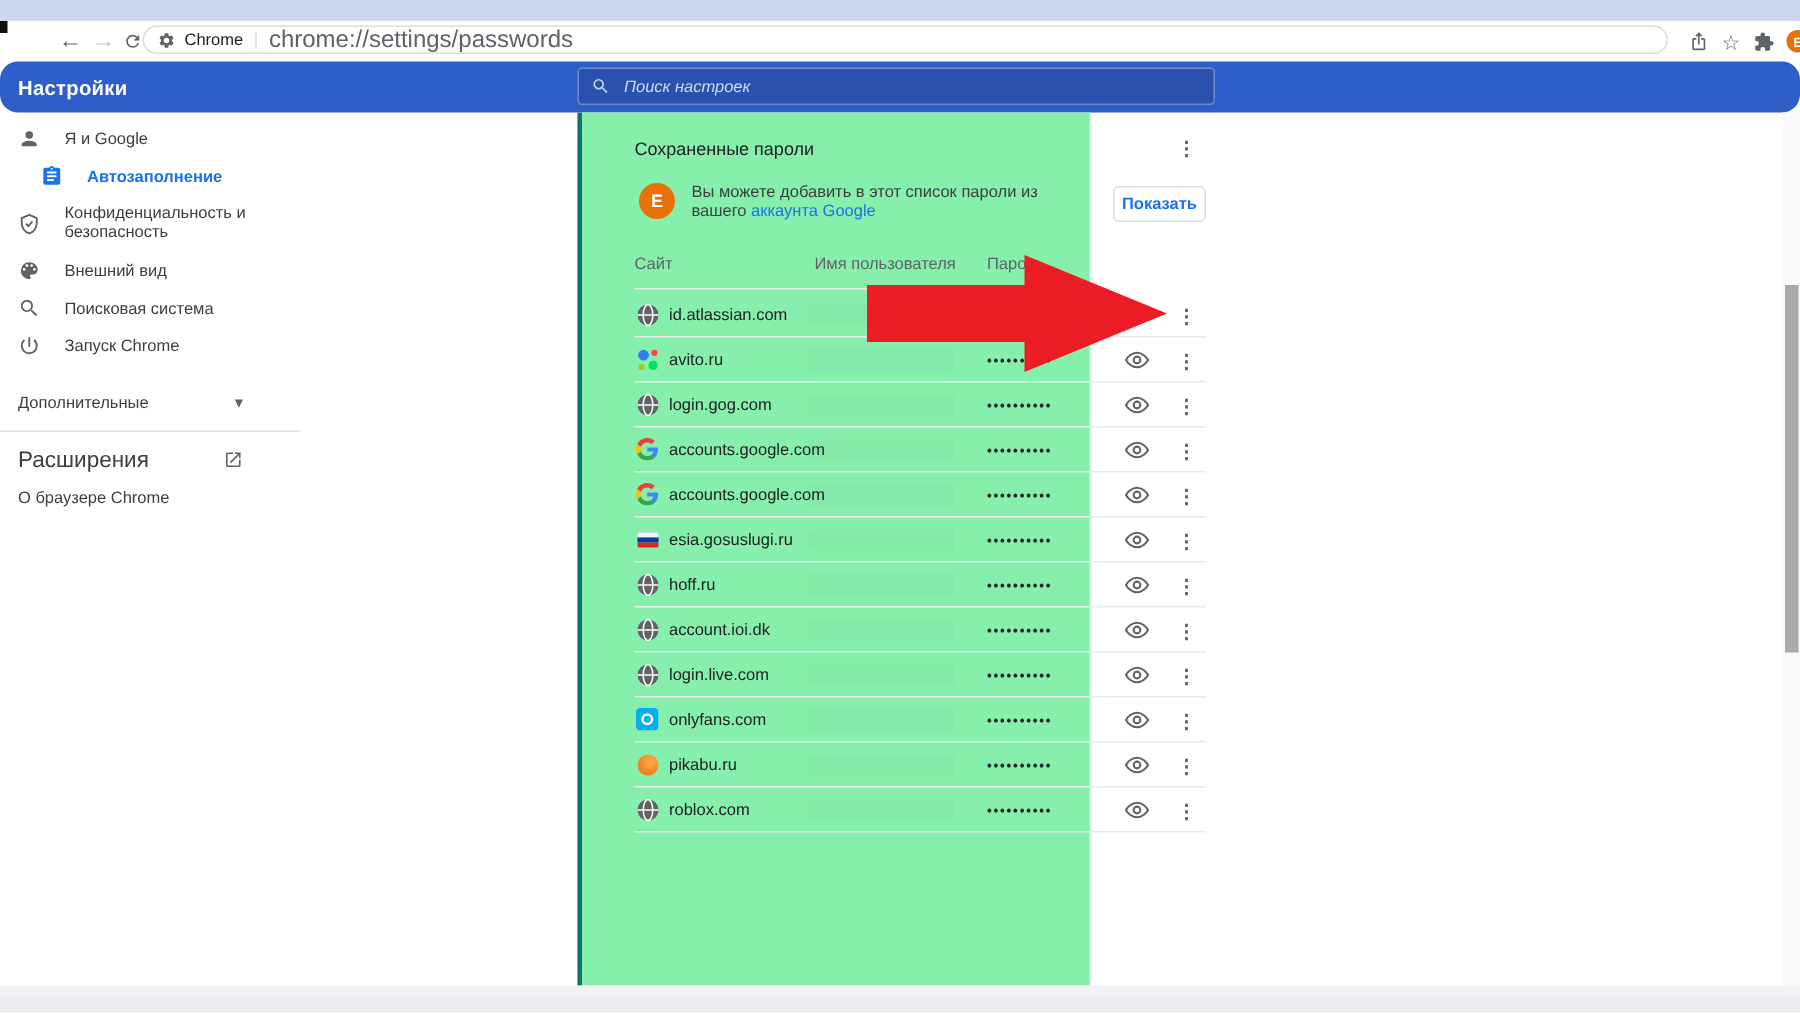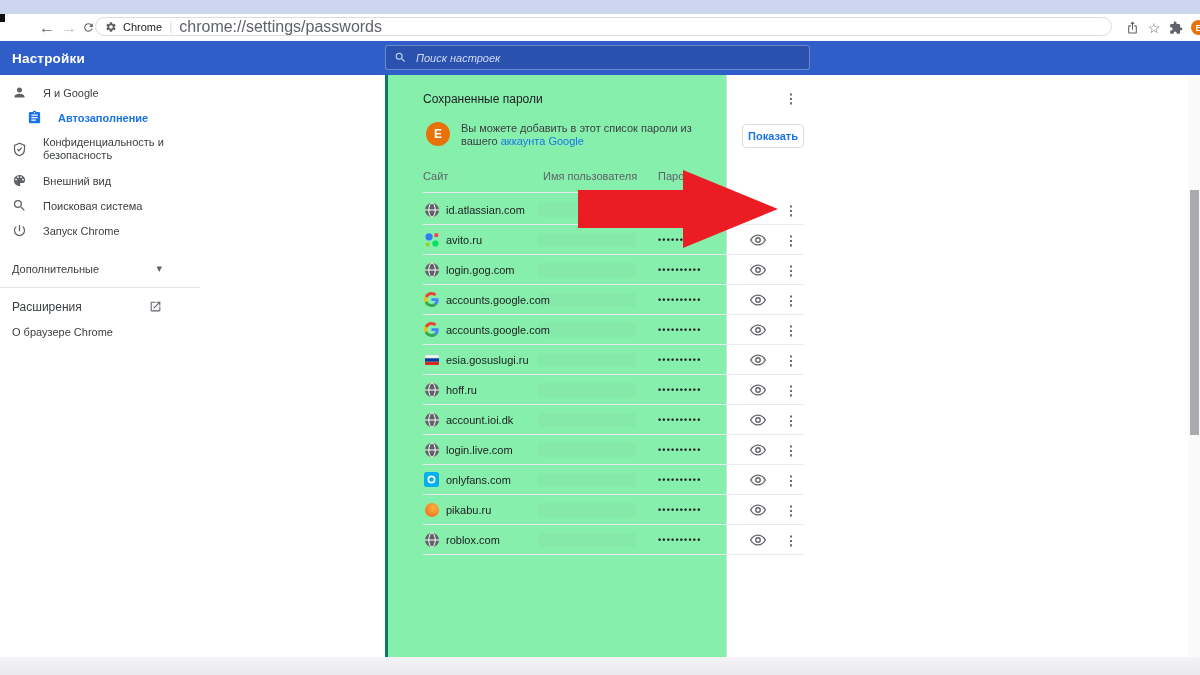--- a/index.html
+++ b/index.html
@@ -21,36 +21,36 @@
   .urlbar .sep::before{content:"|";}
   .url-app{color:#202124;font-size:11px;margin-left:6px;}
   .url-path{color:#5f6368;font-size:16px;}
   .tb-icons{position:absolute;right:0;top:0;height:27px;display:flex;align-items:center;}
   .tbic{width:22px;height:27px;display:flex;align-items:center;justify-content:center;color:#5f6368;}
   .star::before{content:"\2606";font-size:14px;}
   .vmenu::before{content:"\22EE";font-size:13px;font-weight:bold;}
   .avatar-sm{width:15px;height:15px;border-radius:50%;background:#e8710a;color:#fff;font-size:9px;font-weight:bold;display:flex;align-items:center;justify-content:center;margin:0 4px;}
 
   
-  .bluehdr{position:absolute;left:0;top:41px;width:1200px;height:34px;background:#305ec8;}
+  .bluehdr{position:absolute;left:0;top:41px;width:1200px;height:34px;background:#305ec8;border-radius:12px;}
   .bluehdr .title{position:absolute;left:12px;top:0;height:34px;display:flex;align-items:center;color:#fff;font-size:13.5px;font-weight:bold;letter-spacing:.2px;}
   .searchbox{position:absolute;left:385px;top:4px;width:425px;height:25px;background:#2a51ad;border:1px solid rgba(255,255,255,.32);border-radius:3px;box-sizing:border-box;display:flex;align-items:center;}
   .searchbox .ph{color:#cfdaf4;font-size:11px;margin-left:9px;font-style:italic;}
 
   
   .sidebar{position:absolute;left:0;top:75px;width:200px;padding-top:5px;}
   .sbitem{display:flex;align-items:center;min-height:25px;padding-left:10px;color:#3c4043;font-size:11px;cursor:pointer;}
   .sbitem .ic{width:18px;height:18px;margin-right:15px;flex:0 0 18px;display:flex;align-items:center;justify-content:center;}
   .sbitem.tall{min-height:38px;align-items:center;}
   .sbitem.tall .lbl{width:125px;line-height:13px;}
   .sbitem.active{color:#1a73e8;font-weight:bold;padding-left:25px;}
   .sbadv{display:flex;align-items:center;justify-content:space-between;width:150px;padding-left:12px;margin-top:13px;min-height:25px;color:#3c4043;font-size:11px;cursor:pointer;}
   .caret::before{content:"\25BE";color:#5f6368;font-size:11px;}
   .sbdivider{height:1px;background:#e0e2e6;margin:6px 0 6px 0;width:200px;}
-  .sbrow2{display:flex;align-items:center;justify-content:space-between;width:150px;padding-left:12px;min-height:25px;color:#3c4043;font-size:12px;cursor:pointer;}
+  .sbrow2{display:flex;align-items:center;justify-content:space-between;width:150px;padding-left:12px;min-height:25px;color:#3c4043;font-size:15px;cursor:pointer;}
   .sbabout{display:flex;align-items:center;padding-left:12px;min-height:25px;color:#3c4043;font-size:11px;cursor:pointer;}
 
   
   .card{position:absolute;left:385px;top:75px;width:342px;height:582px;background:#86efac;border-left:3px solid #0f766e;border-right:1px solid #dadce0;box-sizing:border-box;}
   .sec-title{position:absolute;left:35px;top:17px;font-size:12px;color:#202124;}
   .sec-menu{position:absolute;left:394px;top:12px;width:18px;height:22px;display:flex;align-items:center;justify-content:center;color:#5f6368;cursor:pointer;}
   .notice-avatar{position:absolute;left:38px;top:47px;width:24px;height:24px;border-radius:50%;background:#e8710a;color:#fff;font-size:12px;font-weight:bold;display:flex;align-items:center;justify-content:center;}
   .notice-text{position:absolute;left:73px;top:47px;width:270px;font-size:11px;color:#3c4043;line-height:13px;}
   .notice-text a{color:#1a73e8;text-decoration:none;}
   .show-btn{position:absolute;left:354px;top:49px;width:60px;height:22px;border:1px solid #dadce0;border-radius:4px;background:#fff;color:#1a73e8;font-size:11px;font-weight:bold;display:flex;align-items:center;justify-content:center;cursor:pointer;}

